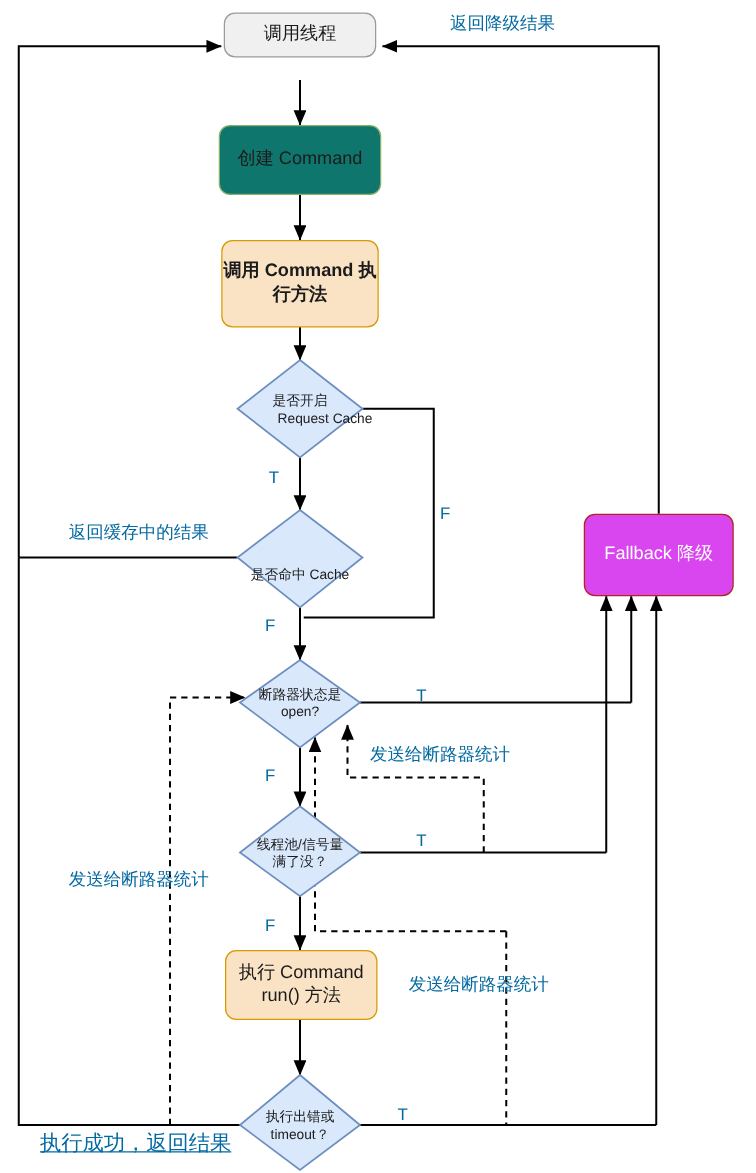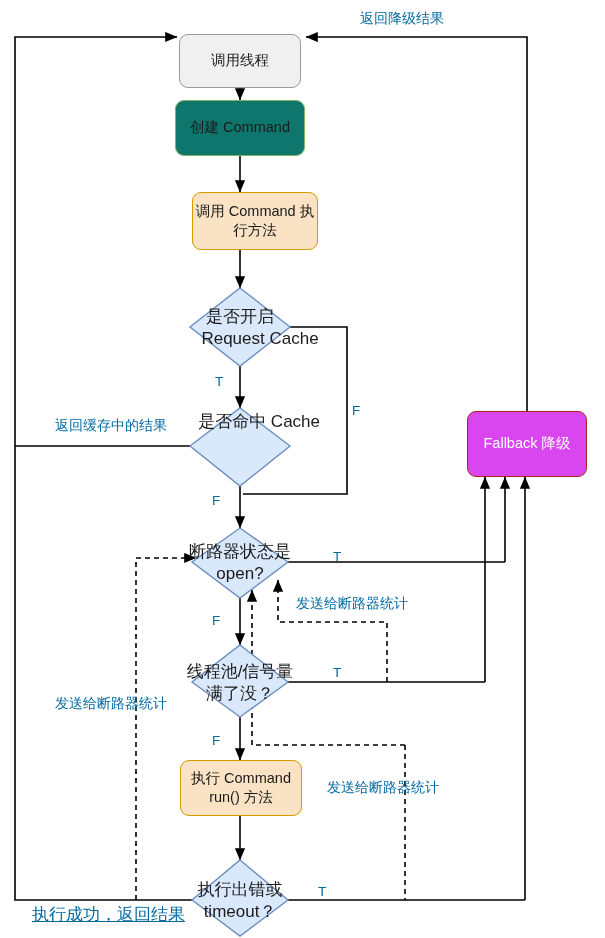--- a/index.html
+++ b/index.html
@@ -63,21 +63,21 @@
     background: #d946ef;
     border: 1.4px solid #b2231d;
     color: #ffffff;
   }
   .diamond-label {
     position: absolute;
     display: flex;
     align-items: center;
     justify-content: center;
     text-align: center;
-    font-size: 17px;
+    font-size: 11px;
     line-height: 1.28;
     color: #1b1b1b;
     pointer-events: none;
     white-space: nowrap;
   }
   .edge-label {
     position: absolute;
     font-size: 13px;
     color: #0369a1;
     white-space: nowrap;
@@ -153,29 +153,29 @@
   </svg>
 
   <svg class="layer" viewBox="0 0 605 938">
     <polygon points="240,288 290,327 240,366 190,327" fill="#dae8fc" stroke="#6c8ebf" stroke-width="1.4"></polygon>
     <polygon points="240,408 290,446 240,486 190,446" fill="#dae8fc" stroke="#6c8ebf" stroke-width="1.4"></polygon>
     <polygon points="240,528 288,562 240,598 192,562" fill="#dae8fc" stroke="#6c8ebf" stroke-width="1.4"></polygon>
     <polygon points="240,645 288,682 240,717 192,682" fill="#dae8fc" stroke="#6c8ebf" stroke-width="1.4"></polygon>
     <polygon points="240,860 288,900 240,936 192,900" fill="#dae8fc" stroke="#6c8ebf" stroke-width="1.4"></polygon>
   </svg>
 
-  <div class="nodebox node-start" style="left:179px; top:10px; width:122px; height:54px;margin-top:24px;">
+  <div class="nodebox node-start" style="left:179px; top:10px; width:122px; height:36px;">
     <span>调用线程</span>
   </div>
 
   <div class="nodebox node-green" style="left:175px; top:100px; width:130px; height:56px;">
     <span>创建 Command</span>
   </div>
 
-  <div class="nodebox node-orange" style="left:192px; top:192px; width:126px; height:58px;">
+  <div class="nodebox node-orange" style="left:177px; top:192px; width:126px; height:70px;font-weight:bold;">
     <span style="display:block;">
       <span style="display:block;">调用 Command 执</span>
       <span style="display:block;">行方法</span>
     </span>
   </div>
 
   <div class="nodebox node-orange" style="left:180px; top:760px; width:122px; height:56px;">
     <span style="display:block;">
       <span style="display:block;">执行 Command</span>
       <span style="display:block;">run() 方法</span>
@@ -186,21 +186,21 @@
     <span>Fallback 降级</span>
   </div>
 
   <div class="diamond-label" style="left:160px; top:305px; width:160px; height:46px;">
     <span style="display:block;">
       <span style="display:block;">是否开启</span>
       <span style="display:block;padding-left:40px;">Request Cache</span>
     </span>
   </div>
 
-  <div class="diamond-label" style="left:160px; top:410px; width:160px; height:24px;justify-content:flex-end;">
+  <div class="diamond-label" style="left:160px; top:448px; width:160px; height:24px;">
     <span>是否命中 Cache</span>
   </div>
 
   <div class="diamond-label" style="left:170px; top:540px; width:140px; height:46px;">
     <span style="display:block;">
       <span style="display:block;">断路器状态是</span>
       <span style="display:block;">open?</span>
     </span>
   </div>
 

